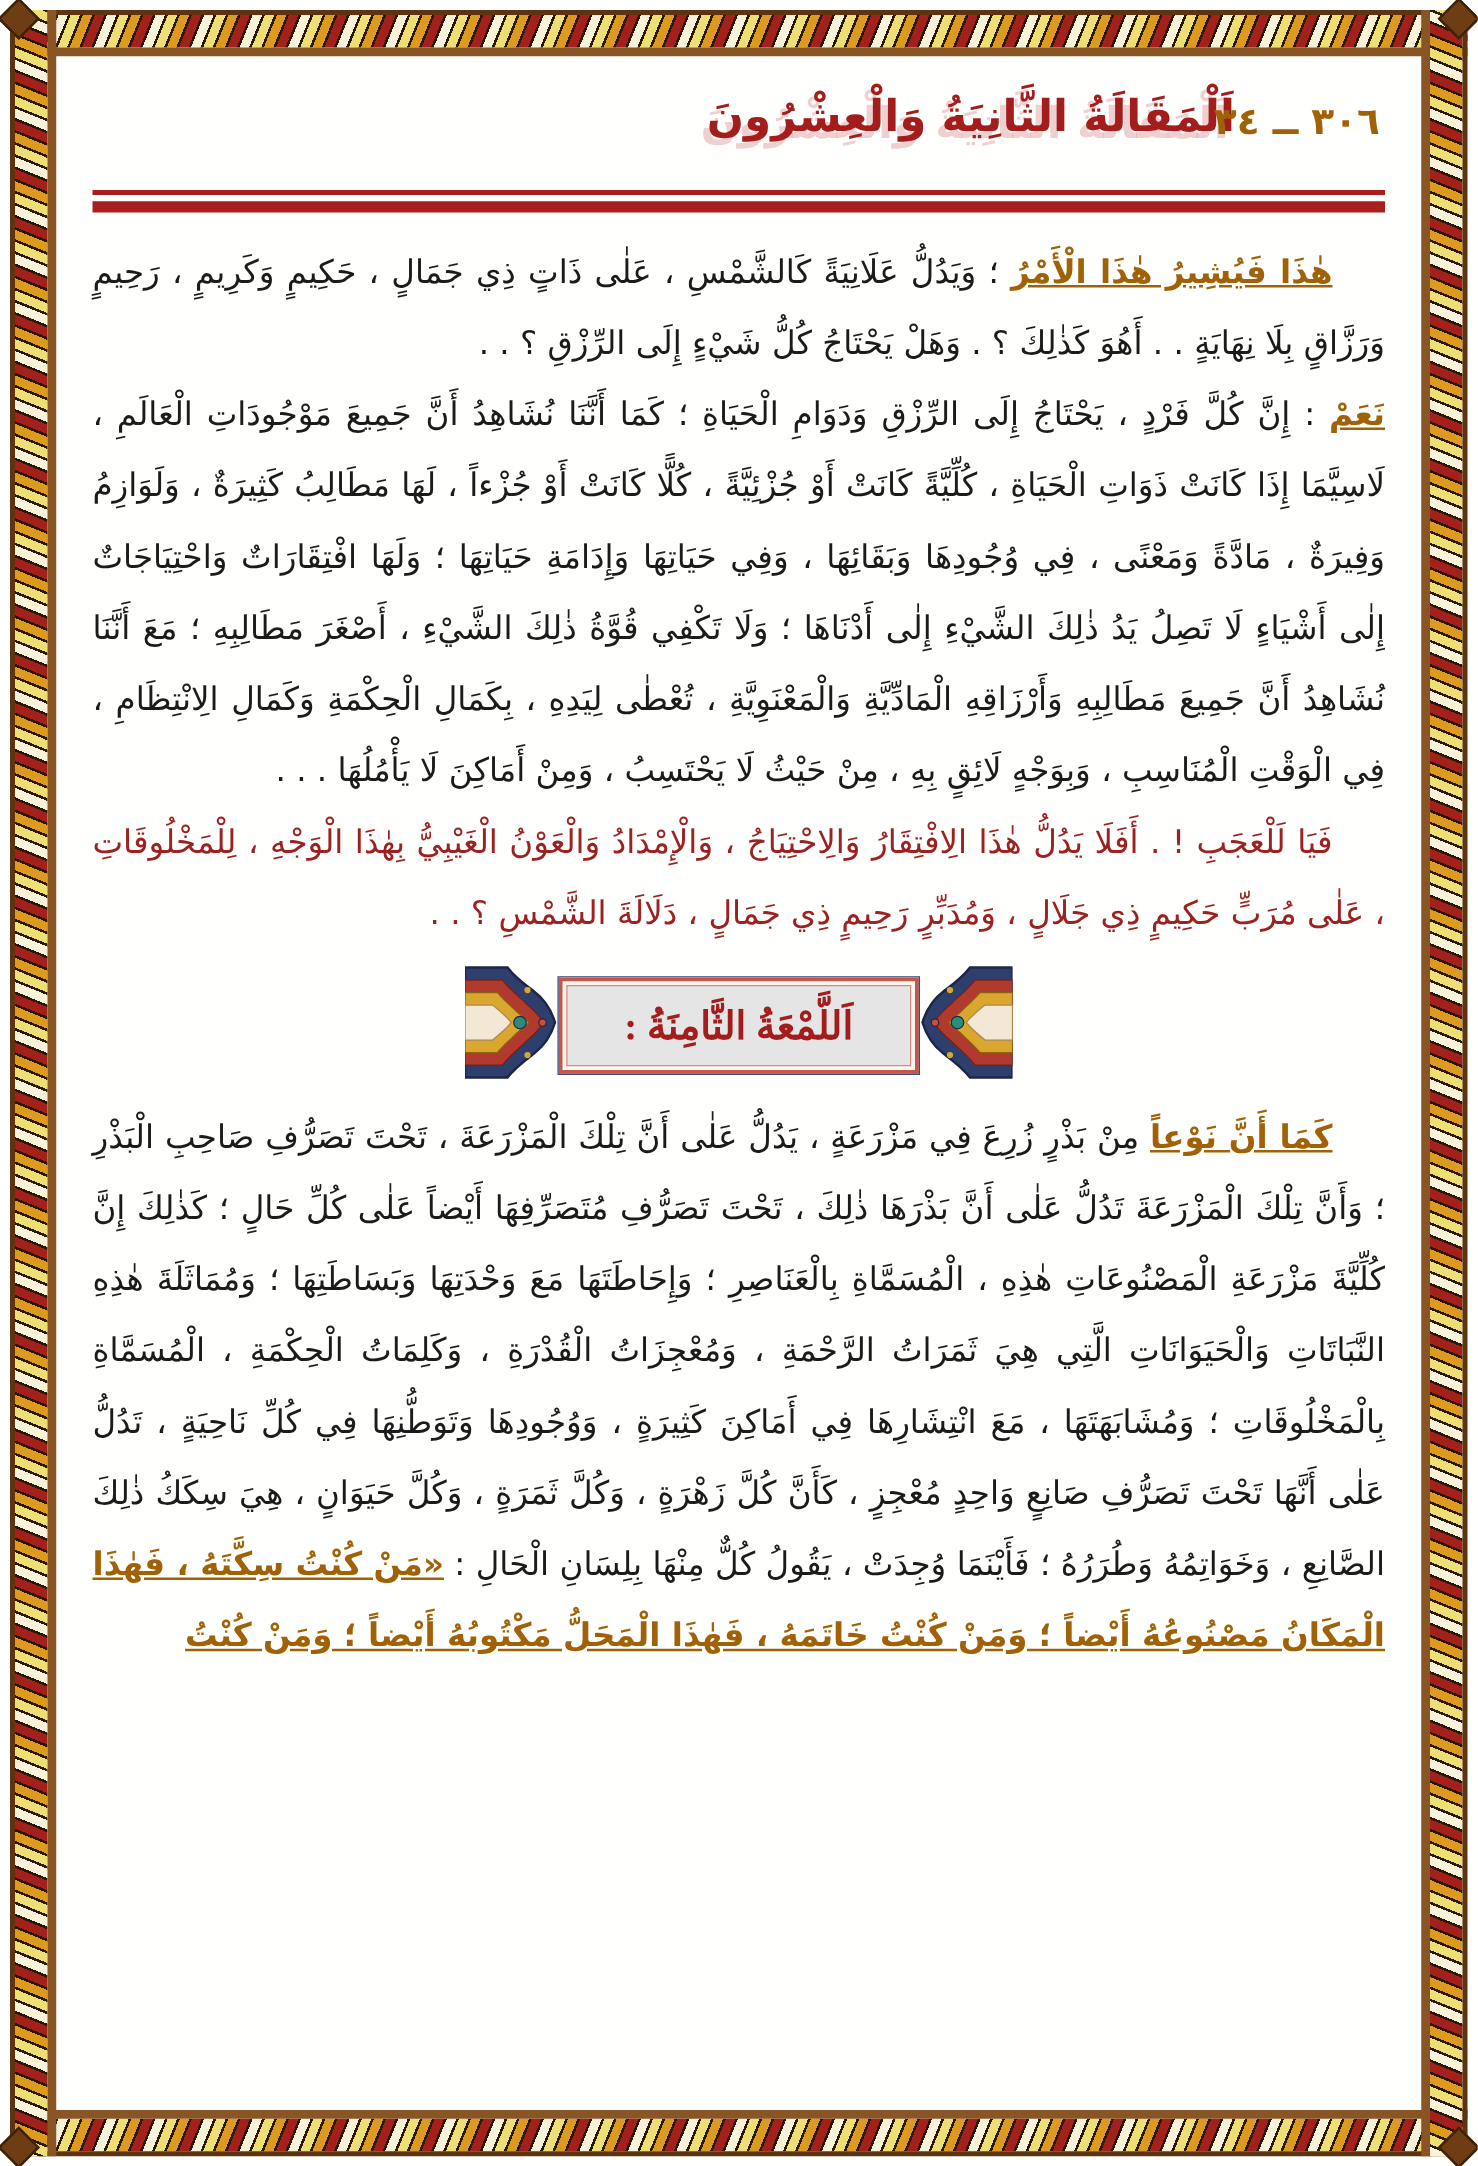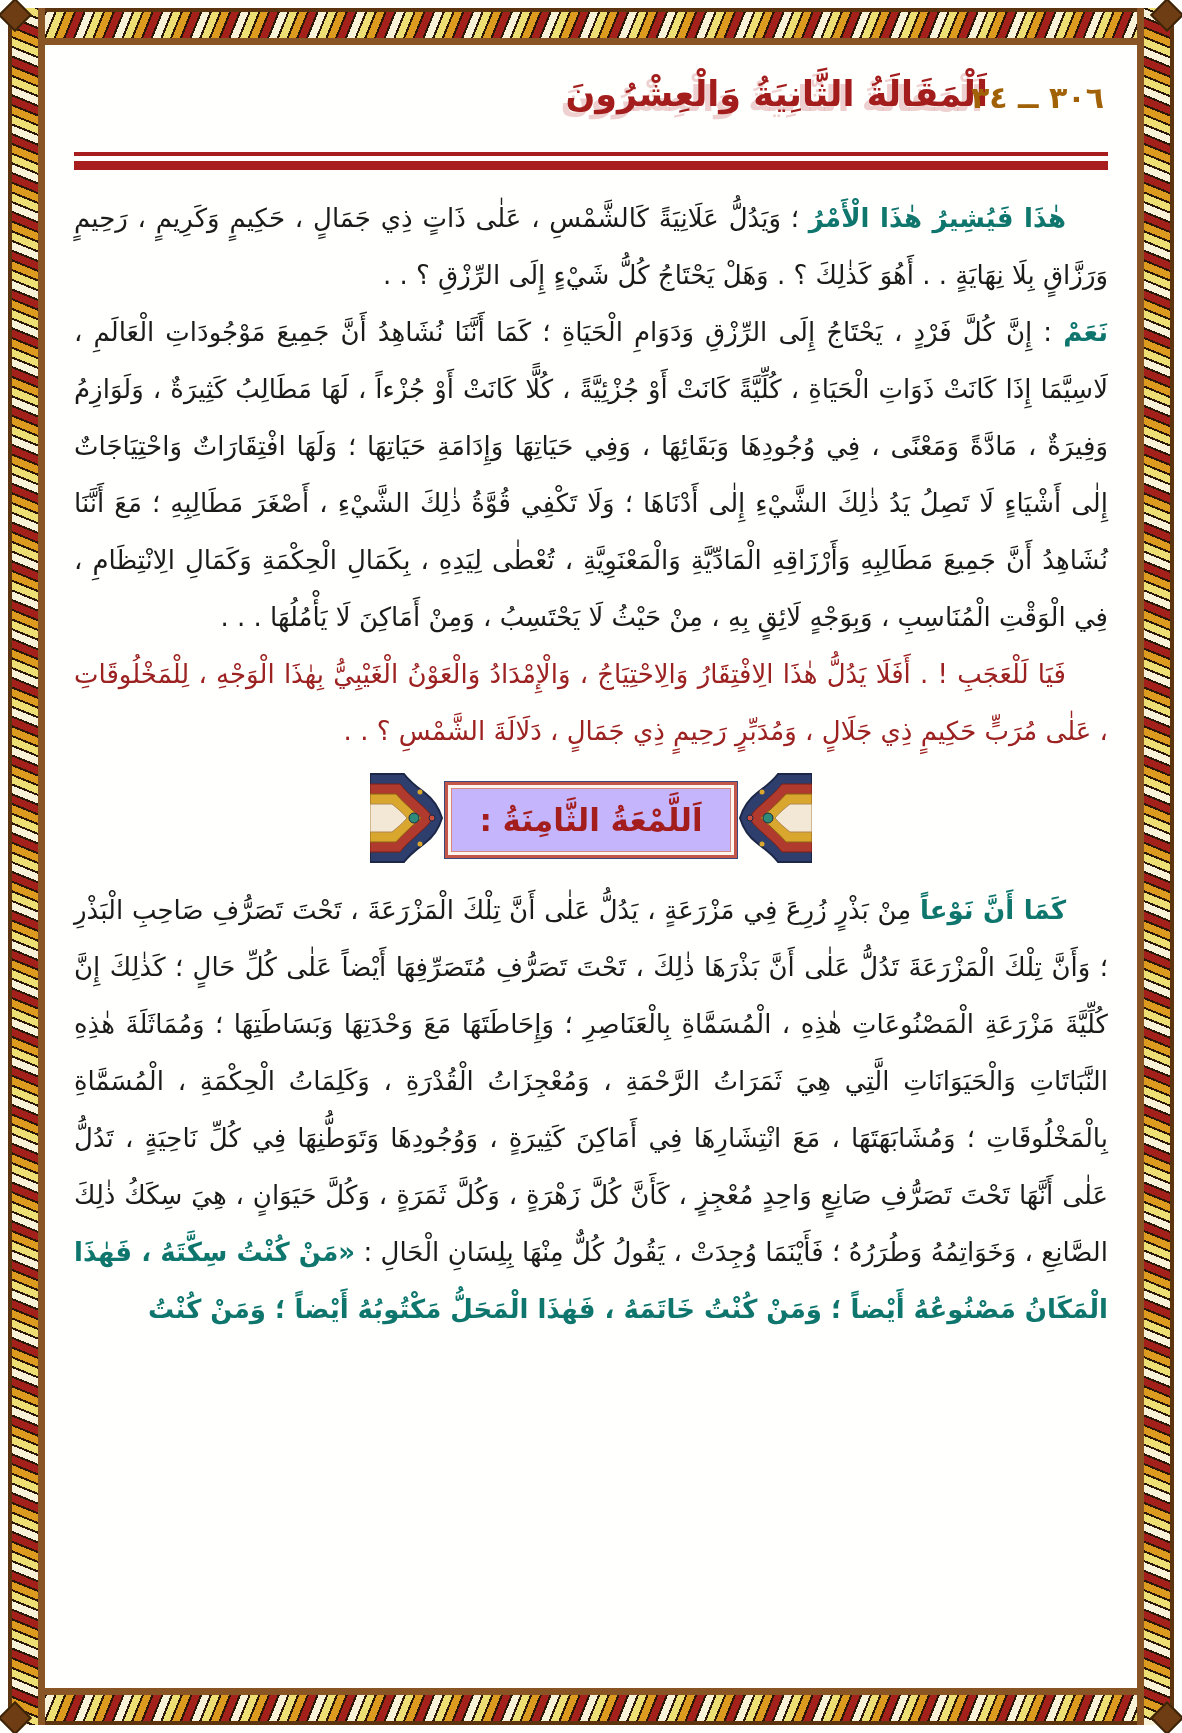--- a/index.html
+++ b/index.html
@@ -54,32 +54,32 @@
   }
   .rule-thin{height:4px;background:#a81e1e;margin-top:6px;}
   .rule-thick{height:9px;background:#a81e1e;margin-top:5px;}
 
   .para{
     margin:0;font-size:26px;line-height:57px;color:#1b1b1b;
     text-align:justify;
   }
   .para.indent{text-indent:42px;}
   .p1{margin-top:20px;}
-  .red{color:#0f766e;font-weight:bold;}
+  .red{color:#a16207;font-weight:bold;text-decoration:underline;}
   .para.allred{color:#9c2121;font-weight:normal;}
 
   
   .badge-row{
     display:flex;align-items:center;justify-content:center;
     margin:8px 0 10px;height:104px;
   }
   .badge-box{
-    background:#c4b5fd;border:1px solid #3a4a7a;
+    background:#e5e5e5;border:1px solid #3a4a7a;
     box-shadow:inset 0 0 0 3px #c4574a,inset 0 0 0 6px #fdf6ef,inset 0 0 0 7px #d8887c;
-    padding:20px 34px;min-width:220px;text-align:center;
+    padding:20px 34px;min-width:220px;text-align:center;font-family:Liberation Serif, serif;
   }
   .badge-label{font-size:31px;font-weight:bold;color:#a31d1d;}
   .wing{flex:0 0 auto;}
   .wing.right-side svg{transform:scaleX(-1);}
 </style>
 </head>
 <body>
 
 <div class="chain chain-h chain-top"></div>
 <div class="chain chain-h chain-bottom"></div>

